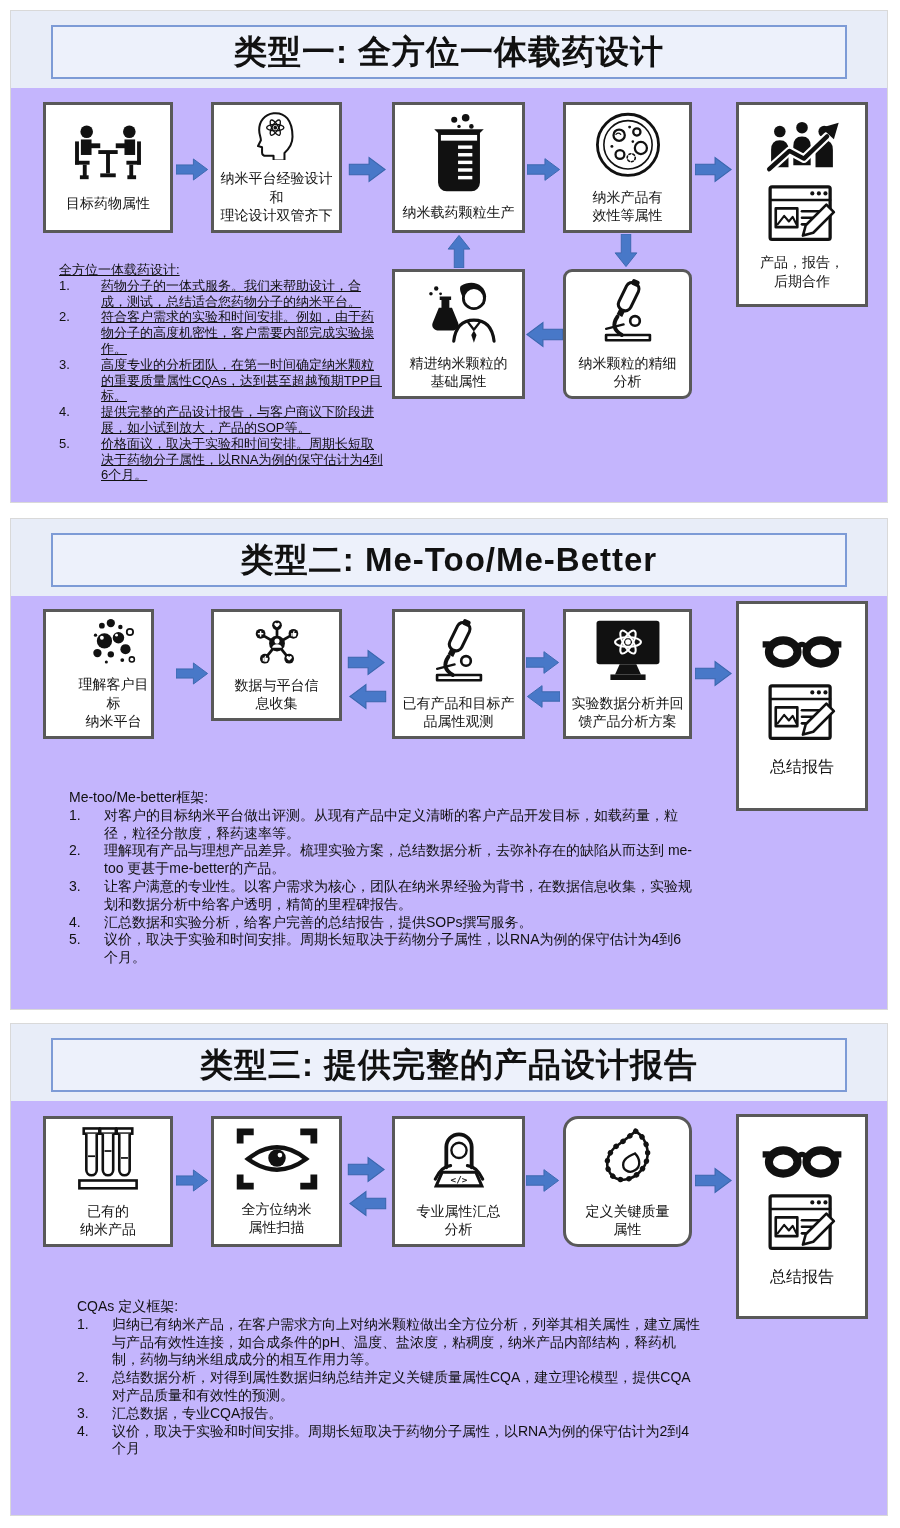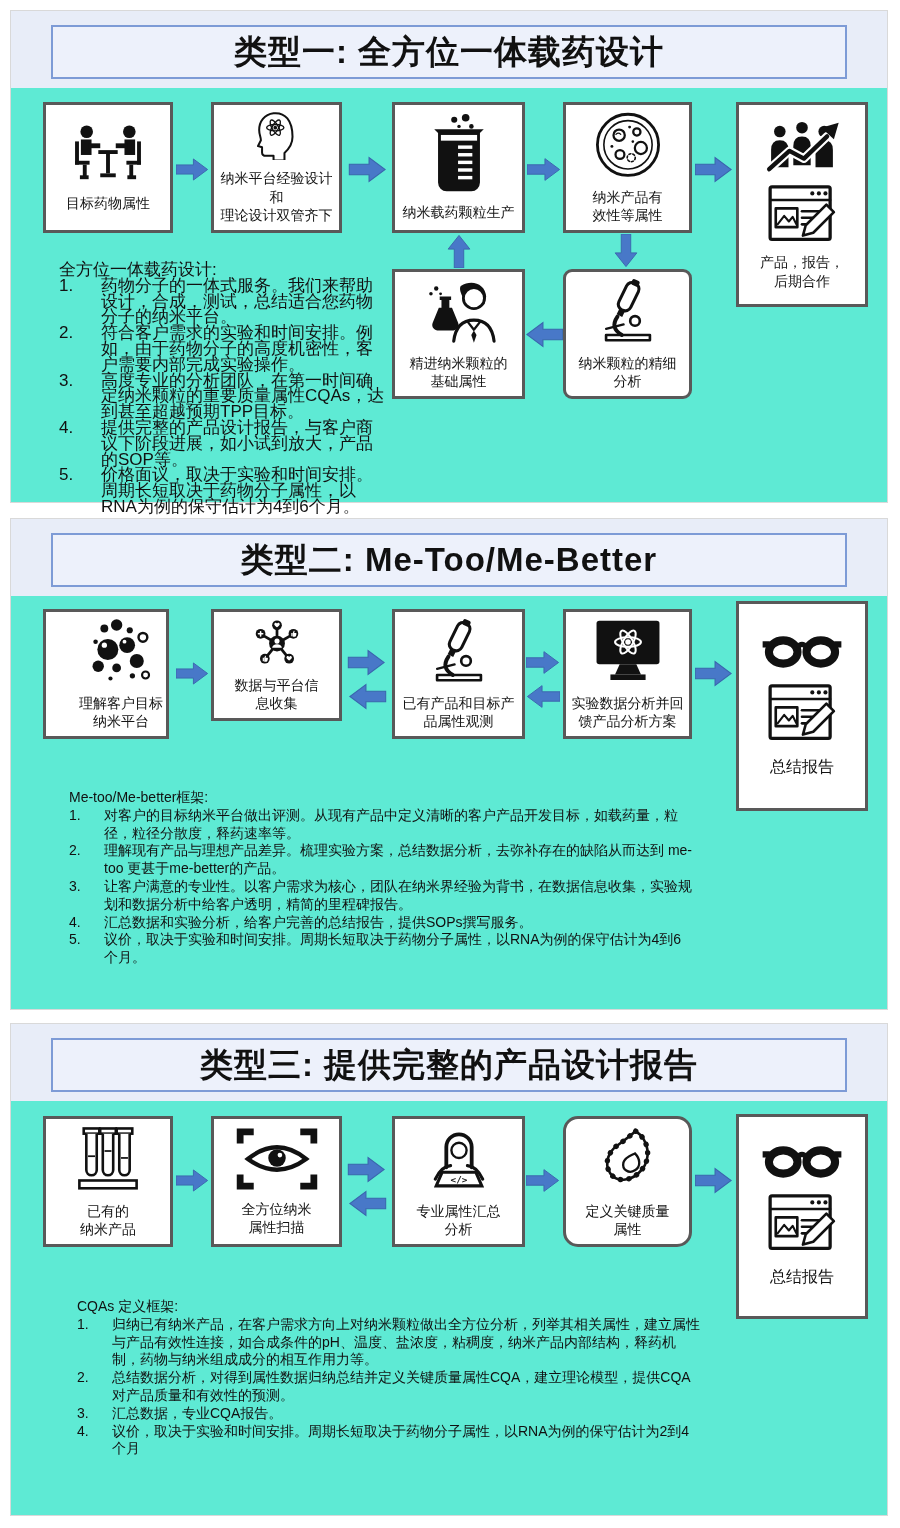--- a/index.html
+++ b/index.html
@@ -1,31 +1,31 @@
 <!DOCTYPE html>
 <html><head>
 <meta charset="utf-8">
 <style>
   html,body{margin:0;padding:0;background:#ffffff;}
   body{width:900px;height:1528px;position:relative;font-family:"Liberation Sans","DejaVu Sans",sans-serif;color:#111;}
-  .panel{position:absolute;left:10px;width:876px;background:#5eead4;border:1px solid #d9d9d9;}
+  .panel{position:absolute;left:10px;width:876px;background:#c4b5fd;border:1px solid #d9d9d9;}
   .band{position:absolute;left:0;top:0;width:100%;height:77px;background:#e8edf8;}
   .tbox{position:absolute;left:40px;top:14px;width:792px;height:50px;background:#edf1fb;border:2px solid #7d9bd6;display:flex;align-items:center;justify-content:center;}
   .tbox h1{margin:0;font-size:33px;font-weight:600;letter-spacing:1px;white-space:nowrap;}
   .fbox{position:absolute;background:#fff;border:3px solid #595959;display:flex;flex-direction:column;align-items:center;justify-content:center;gap:9px;box-sizing:border-box;padding:6px 2px;}
   .flabel{font-size:14px;line-height:1.3;text-align:center;white-space:pre-line;color:#141414;}
   .arr{position:absolute;}
   .arr svg{display:block;}
   .ablue{fill:#4878c8;stroke:#3a66ad;stroke-width:1;}
   .notes{position:absolute;}
   .ntitle{font-weight:400;}
   .notes ol{margin:0;padding:0;list-style:none;counter-reset:n;}
   .notes li{position:relative;counter-increment:n;}
   .notes li::before{content:counter(n) ".";position:absolute;left:0;top:0;}
-  .n1{font-size:17px;line-height:15.8px;width:326px;}
+  .n1{font-size:13px;line-height:15.8px;width:326px;text-decoration:underline;}
   .n1 li{padding-left:42px;}
   .n23{font-size:14px;line-height:17.8px;width:624px;}
   .n23 li{padding-left:35px;}
   .ic{stroke:#111;fill:none;stroke-width:3.5;stroke-linecap:round;stroke-linejoin:round;}
   .icf{fill:#111;stroke:none;}
   .icw{stroke:#fff;fill:none;stroke-linecap:round;stroke-linejoin:round;}
 </style>
 </head>
 <body>
 
@@ -218,21 +218,21 @@
   </div>
 </section>
 
 <section class="panel" style="top:518px;height:490px;">
   <div class="band">
     <div class="tbox">
       <h1>类型二: Me-Too/Me-Better</h1>
     </div>
   </div>
 
-  <div class="fbox" style="left:32px;top:90px;width:126px;height:130px;padding-left:32px;">
+  <div class="fbox" style="left:32px;top:90px;width:111px;height:130px;padding-left:32px;">
     <svg width="76" height="72" viewBox="0 0 78 76">
       <circle class="icf" cx="20" cy="12" r="4.5"></circle>
         <circle class="icf" cx="34" cy="8" r="6.5"></circle>
         <circle class="icf" cx="49" cy="14" r="3.5"></circle>
       <circle class="icf" cx="24" cy="36" r="12"></circle>
         <circle cx="20" cy="31" r="3" fill="#fff"></circle>
       <circle class="icf" cx="46" cy="31" r="9"></circle>
         <circle cx="43" cy="27" r="2.2" fill="#fff"></circle>
       <circle cx="64" cy="22" r="5" fill="#fff" stroke="#111" stroke-width="2.8"></circle>
       <circle class="icf" cx="13" cy="55" r="6.5"></circle>

